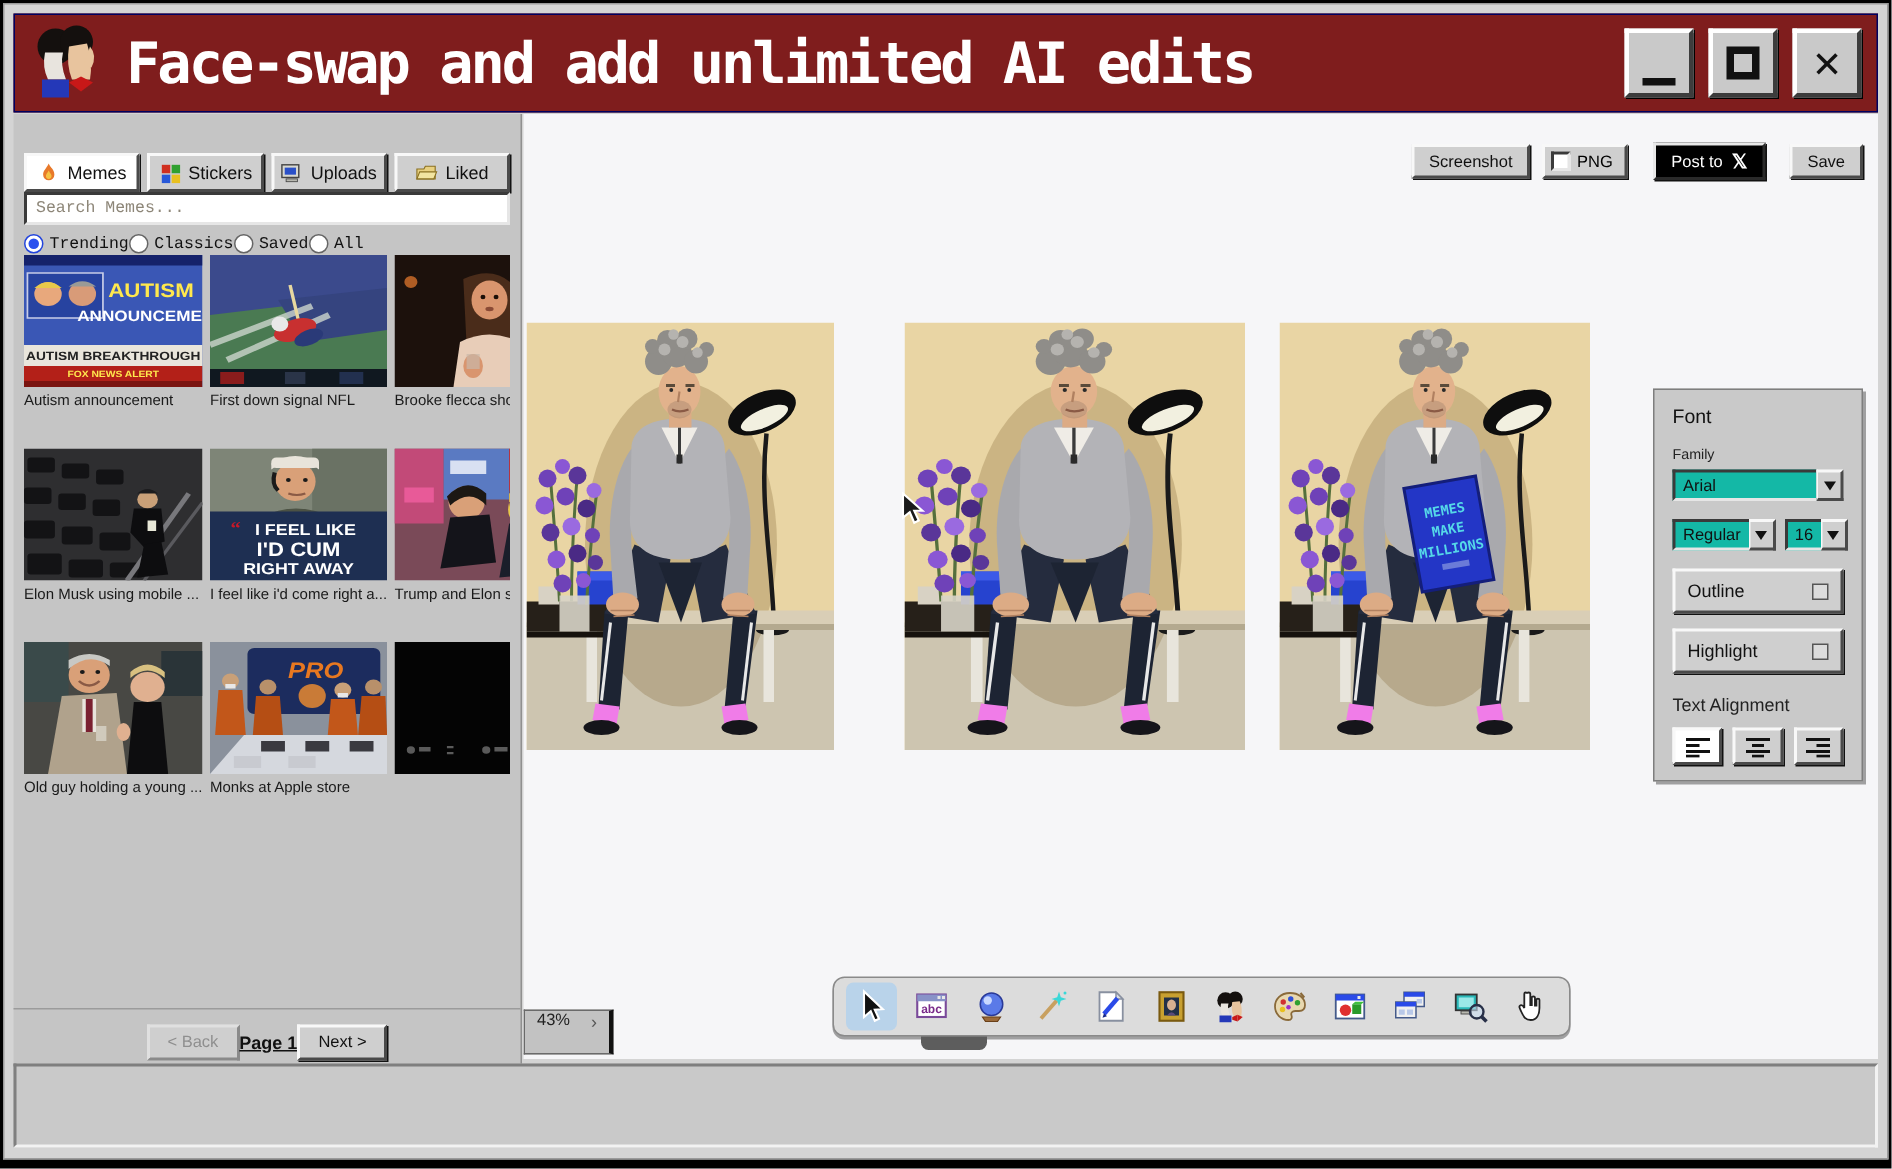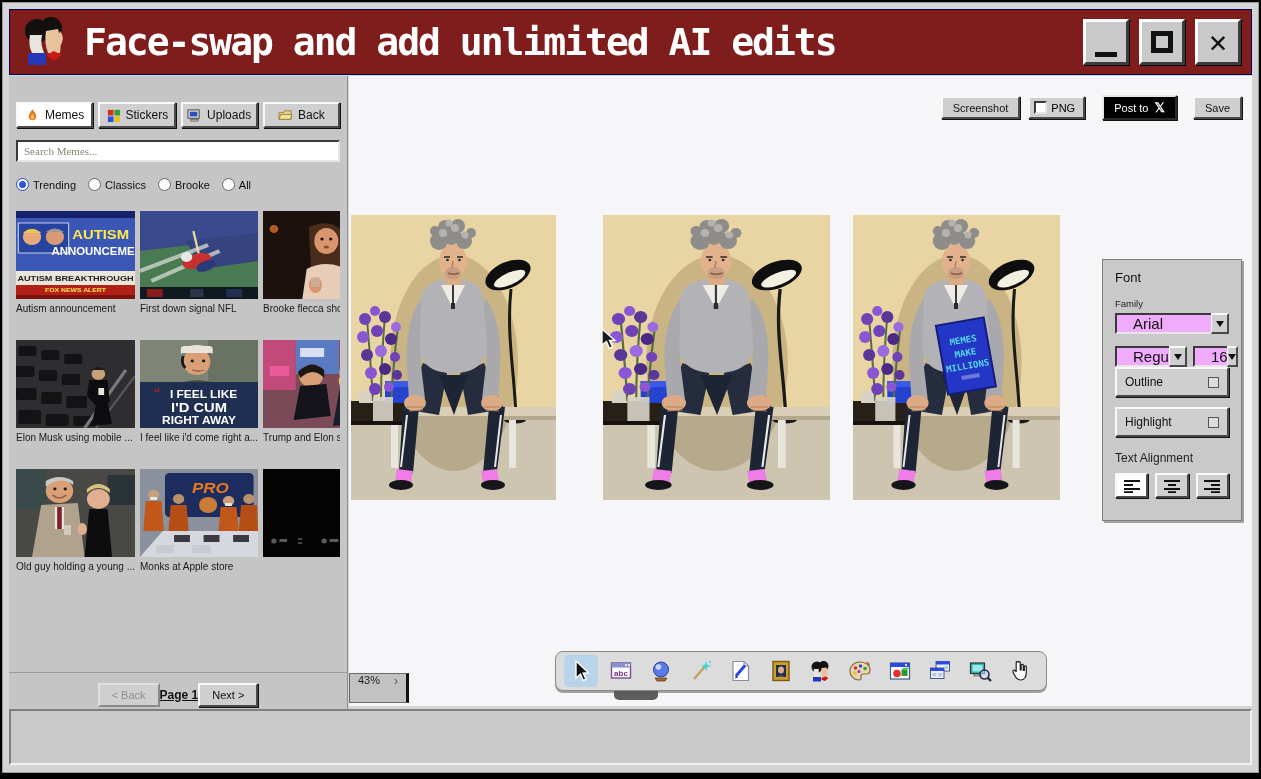--- a/index.html
+++ b/index.html
@@ -34,32 +34,32 @@
   .sb-title { font-size:15px; font-weight:bold; color:#111; }
   .collapse-btn { width:26px; height:22px; display:flex; align-items:center; justify-content:center; cursor:pointer; }
   .tri-left { width:0; height:0; border-top:6px solid transparent; border-bottom:6px solid transparent; border-right:9px solid #111; }
 
   .tabs { display:flex; gap:5px; margin-top:12px; }
   .tab { flex:1; height:26px; display:flex; align-items:center; justify-content:center; gap:5px;
          font-size:12px; color:#111; cursor:pointer; }
   .tab.active { background:#fff; }
   .tab svg { width:15px; height:15px; flex:0 0 auto; }
 
-  .search { margin-top:12px; width:100%; height:22px; font-size:11px; padding:3px 6px; outline:none; color:#222;
-            font-family:Liberation Serif, serif; }
+  .search { margin-top:0; width:100%; height:22px; font-size:11px; padding:3px 6px; outline:none; color:#222;
+            font-family:Liberation Mono, monospace; }
   .search::placeholder { color:#8d8678; }
 
-  .filters { display:flex; gap:12px; margin-top:16px; align-items:center; }
+  .filters { display:flex; margin-top:6px; align-items:center;font-family:Liberation Mono, monospace; }
   .radio-item { display:flex; align-items:center; gap:4px; font-size:11px; color:#111; cursor:pointer; }
   .radio { width:13px; height:13px; border-radius:50%; background:#fff; border:1px solid #666;
            display:flex; align-items:center; justify-content:center; }
   .radio.sel { border-color:#2244dd; }
   .radio.sel::after { content:""; width:7px; height:7px; border-radius:50%; background:#2a50ee; }
 
-  .grid { margin-top:20px; height:378px; overflow:hidden; display:grid;
+  .grid { margin-top:1px; height:378px; overflow:hidden; display:grid;
           grid-template-columns:repeat(3, 1fr); column-gap:5px; row-gap:26px; }
   .cell { cursor:pointer; }
   .thumb { width:100%; height:88px; display:block; }
   .cap { margin-top:4px; font-size:10px; color:#1a1a1a; white-space:nowrap; overflow:hidden; }
 
   .pager { position:absolute; left:0; right:0; bottom:0; height:44px; border-top:1px solid #9b9b9b;
            display:flex; align-items:center; justify-content:center; }
   .pg-btn { height:24px; padding:0 12px; font-size:11px; display:flex; align-items:center; cursor:pointer; color:#111; }
   .pg-btn.disabled { color:#8f8f8f; box-shadow:none; border-color:#e0e0e0 #8a8a8a #8a8a8a #e0e0e0; }
   .pg-label { font-size:12px; font-weight:bold; text-decoration:underline; color:#111; cursor:pointer; }
@@ -92,28 +92,28 @@
   .colors-panel { top:43px; right:10px; width:140px; height:124px; padding:8px 12px; }
   .panel-title { font-size:12px; color:#111; }
   .swatches { margin-top:6px; display:grid; grid-template-columns:repeat(5, 20px); gap:5px 4px; }
   .swatch { width:20px; height:20px; border:1px solid #2a2a2a; box-shadow:1px 1px 0 #7a7a7a; cursor:pointer;
             display:flex; align-items:center; justify-content:center; }
   .swatch .chk { color:#fff; font-size:11px; font-weight:bold; }
 
   .font-panel { top:183px; right:10px; width:140px; height:262px; padding:10px 12px; }
   .sublabel { font-size:9.5px; color:#222; margin-top:13px; }
   .select { margin-top:4px; height:21px; display:flex; align-items:stretch; cursor:pointer; }
-  .select .val { flex:1; background:#f0abfc; border-top:2px solid #3a3a3a; border-left:2px solid #3a3a3a;
-                 border-bottom:2px solid #e6e6e6; font-size:15px; color:#111; display:flex; align-items:center; padding:0 16px;
+  .select .val { flex:1; background:#14b8a6; border-top:2px solid #3a3a3a; border-left:2px solid #3a3a3a;
+                 border-bottom:2px solid #e6e6e6; font-size:11px; color:#111; display:flex; align-items:center; padding:0 5px;
                  white-space:nowrap; overflow:hidden; }
   .select .dd { width:18px; background:#cfcfcf; border-top:2px solid #f8f8f8; border-left:1px solid #f8f8f8;
                 border-right:2px solid #4a4a4a; border-bottom:2px solid #4a4a4a; display:flex; align-items:center; justify-content:center; }
   .dd-arrow { width:0; height:0; border-left:4px solid transparent; border-right:4px solid transparent; border-top:6px solid #111; }
   .fs-row { display:flex; gap:6px; margin-top:8px; }
-  .toggle-btn { margin-top:0; height:30px; width:100%; display:flex; align-items:center; justify-content:space-between;
+  .toggle-btn { margin-top:12px; height:30px; width:100%; display:flex; align-items:center; justify-content:space-between;
                 padding:0 8px; font-size:12px; color:#111; cursor:pointer; }
   .mini-check { width:11px; height:11px; background:#dcdcdc; border:1px solid #555; }
   .align-row { display:flex; gap:7px; margin-top:8px; }
   .align-btn { width:36px; height:25px; display:flex; align-items:center; justify-content:center; cursor:pointer; }
   .align-btn.sel { background:#fff; }
 
   
   .zoom-tab { position:absolute; left:0; bottom:3px; width:60px; height:30px; background:#c2c2c2;
               border:1px solid #6a6a6a; border-right:3px solid #111; display:flex; 
               justify-content:space-between; padding:0 8px; font-size:11px; color:#222; cursor:pointer; }
@@ -283,38 +283,38 @@
             <rect x="3" y="4" width="8" height="5" fill="#2a50c8"></rect>
             <rect x="4" y="12" width="8" height="2" fill="#b8b8b0" stroke="#444" stroke-width="0.6"></rect>
           </svg>
         <span>Uploads</span>
       </div>
       <div class="tab raised">
         <svg viewBox="0 0 16 16">
             <path d="M1 5 L6 5 L7 3 L14 3 L14 12 L1 12 Z" fill="#e8d080" stroke="#8a7020" stroke-width="0.8"></path>
             <path d="M1 12 L3 7 L15 7 L13 12 Z" fill="#f2e4a0" stroke="#8a7020" stroke-width="0.8"></path>
           </svg>
-        <span>Back</span>
+        <span>Liked</span>
       </div>
     </div>
 
     <input class="search inset" value="" placeholder="Search Memes..." style="">
 
     <div class="filters">
       <div class="radio-item">
           <div class="radio sel"></div>
           <span>Trending</span>
         </div>
       <div class="radio-item">
           <div class="radio"></div>
           <span>Classics</span>
         </div>
       <div class="radio-item">
           <div class="radio"></div>
-          <span>Brooke</span>
+          <span>Saved</span>
         </div>
       <div class="radio-item">
           <div class="radio"></div>
           <span>All</span>
         </div>
     </div>
 
     <div class="grid">
 
       <div class="cell">

